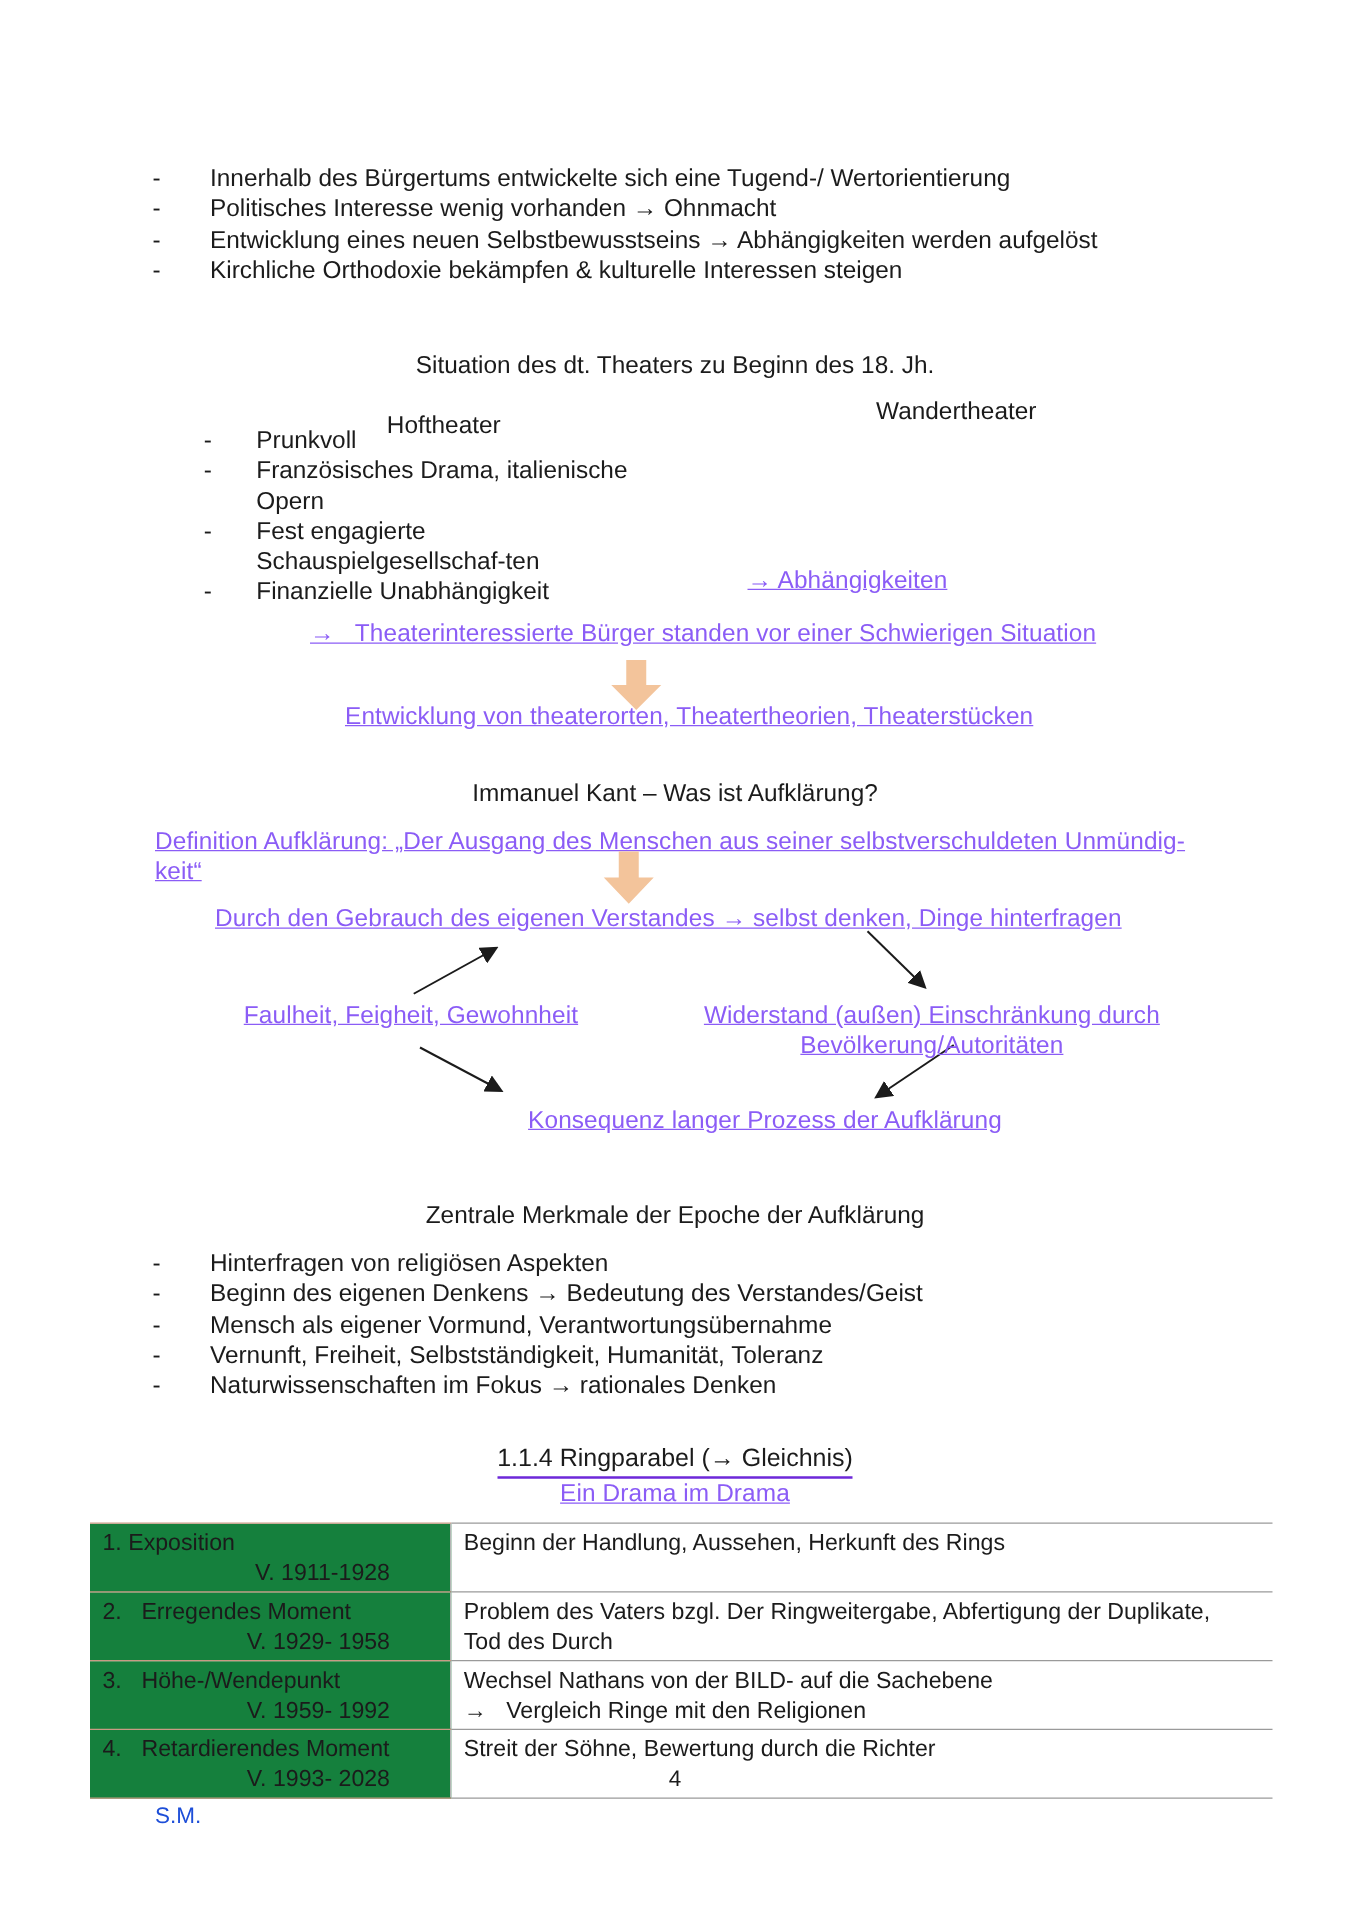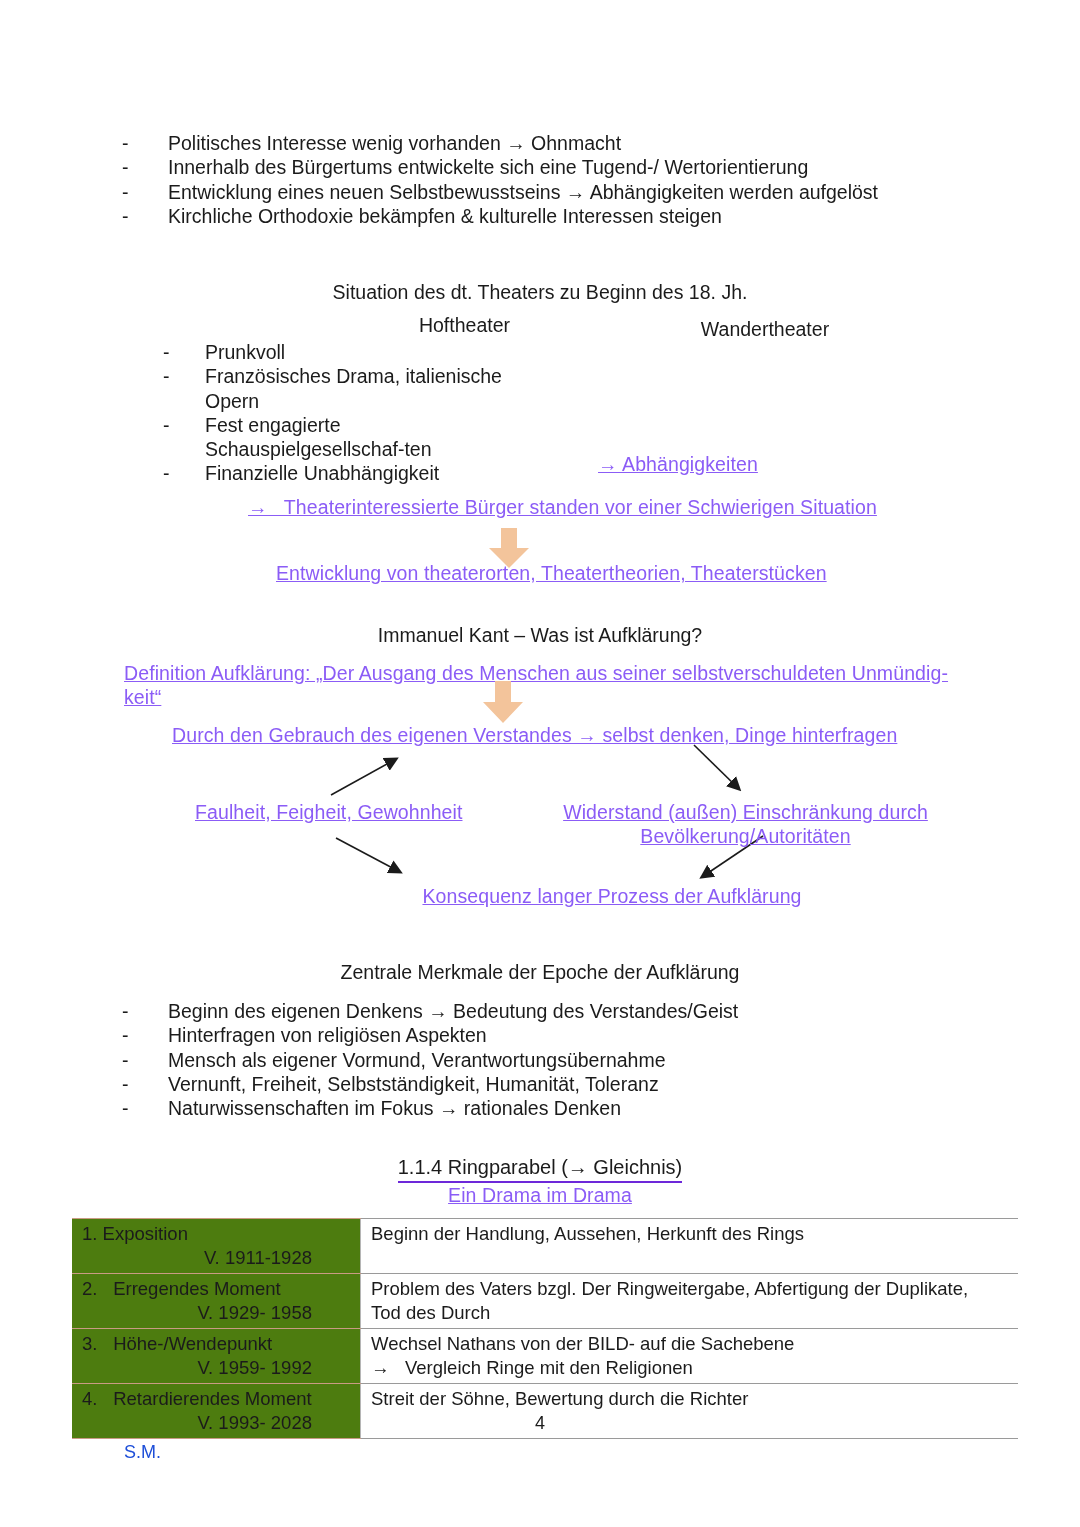--- a/index.html
+++ b/index.html
@@ -88,21 +88,21 @@
     line-height: 23.5px;
     color: #1b1b1b;
   }
   table.ring td {
     vertical-align: top;
     padding: 3px 6px 4px 8px;
     border-top: 1px solid #9a9a9a;
     border-bottom: 1px solid #9a9a9a;
   }
   table.ring td.lab {
-    background: #4d7c0f;
+    background: #15803d;
     border-top: 1px solid #C99B84;
     border-bottom: 1px solid #C99B84;
     width: 272px;
     padding-left: 10px;
   }
   table.ring td.desc {
     border-left: 1px solid #b5b5b5;
     padding-left: 10px;
   }
   .vline { display: block; text-align: right; padding-right: 42px; }
@@ -121,29 +121,29 @@
     font-size: 18px;
     color: #1d4ed8;
   }
 </style>
 </head>
 <body>
 
 <div id="page">
 
   <ul class="dash" style="left:122px; top:131px; width:830px; position:absolute;">
+    <li>Innerhalb des Bürgertums entwickelte sich eine Tugend-/ Wertorientierung</li>
     <li>Politisches Interesse wenig vorhanden → Ohnmacht</li>
-    <li>Innerhalb des Bürgertums entwickelte sich eine Tugend-/ Wertorientierung</li>
     <li>Entwicklung eines neuen Selbstbewusstseins → Abhängigkeiten werden aufgelöst</li>
     <li>Kirchliche Orthodoxie bekämpfen &amp; kulturelle Interessen steigen</li>
   </ul>
 
   <div class="blk heading-ul" style="left:140px; top:280px; width:800px;">Situation des dt. Theaters zu Beginn des 18. Jh.</div>
 
-  <div class="blk col-title" style="left:200px; top:313px; width:310px;text-align:right;">Hoftheater</div>
+  <div class="blk col-title" style="left:200px; top:328px; width:310px;">Hoftheater</div>
   <div class="blk col-title" style="left:595px; top:317px; width:340px;">Wandertheater</div>
 
   <ul class="dash tight" style="left:163px; top:340px; width:355px; position:absolute;">
     <li>Prunkvoll</li>
     <li>Französisches Drama, italienische Opern</li>
     <li>Fest engagierte Schauspielgesellschaf-ten</li>
     <li>Finanzielle Unabhängigkeit</li>
   </ul>
 
   <div class="blk t" style="left:598px; top:452px; width:340px;">→ Abhängigkeiten</div>
@@ -191,22 +191,22 @@
   <div class="blk t center" style="left:558px; top:800px; width:375px;">
     <span>Widerstand (außen) Einschränkung durch</span><br>
     <span>Bevölkerung/Autoritäten</span>
   </div>
 
   <div class="blk t" style="left:352px; top:884px; width:520px;text-align:center;">Konsequenz langer Prozess der Aufklärung</div>
 
   <div class="blk heading-ul" style="left:140px; top:960px; width:800px;">Zentrale Merkmale der Epoche der Aufklärung</div>
 
   <ul class="dash" style="left:122px; top:999px; width:830px; position:absolute;">
+    <li>Hinterfragen von religiösen Aspekten</li>
     <li>Beginn des eigenen Denkens → Bedeutung des Verstandes/Geist</li>
-    <li>Hinterfragen von religiösen Aspekten</li>
     <li>Mensch als eigener Vormund, Verantwortungsübernahme</li>
     <li>Vernunft, Freiheit, Selbstständigkeit, Humanität, Toleranz</li>
     <li>Naturwissenschaften im Fokus → rationales Denken</li>
   </ul>
 
   <div class="blk center" style="left:240px; top:1155px; width:600px;">
     <span class="heading-peach">1.1.4 Ringparabel (→ Gleichnis)</span>
   </div>
   <div class="blk t center" style="left:240px; top:1183px; width:600px;">Ein Drama im Drama</div>
 

